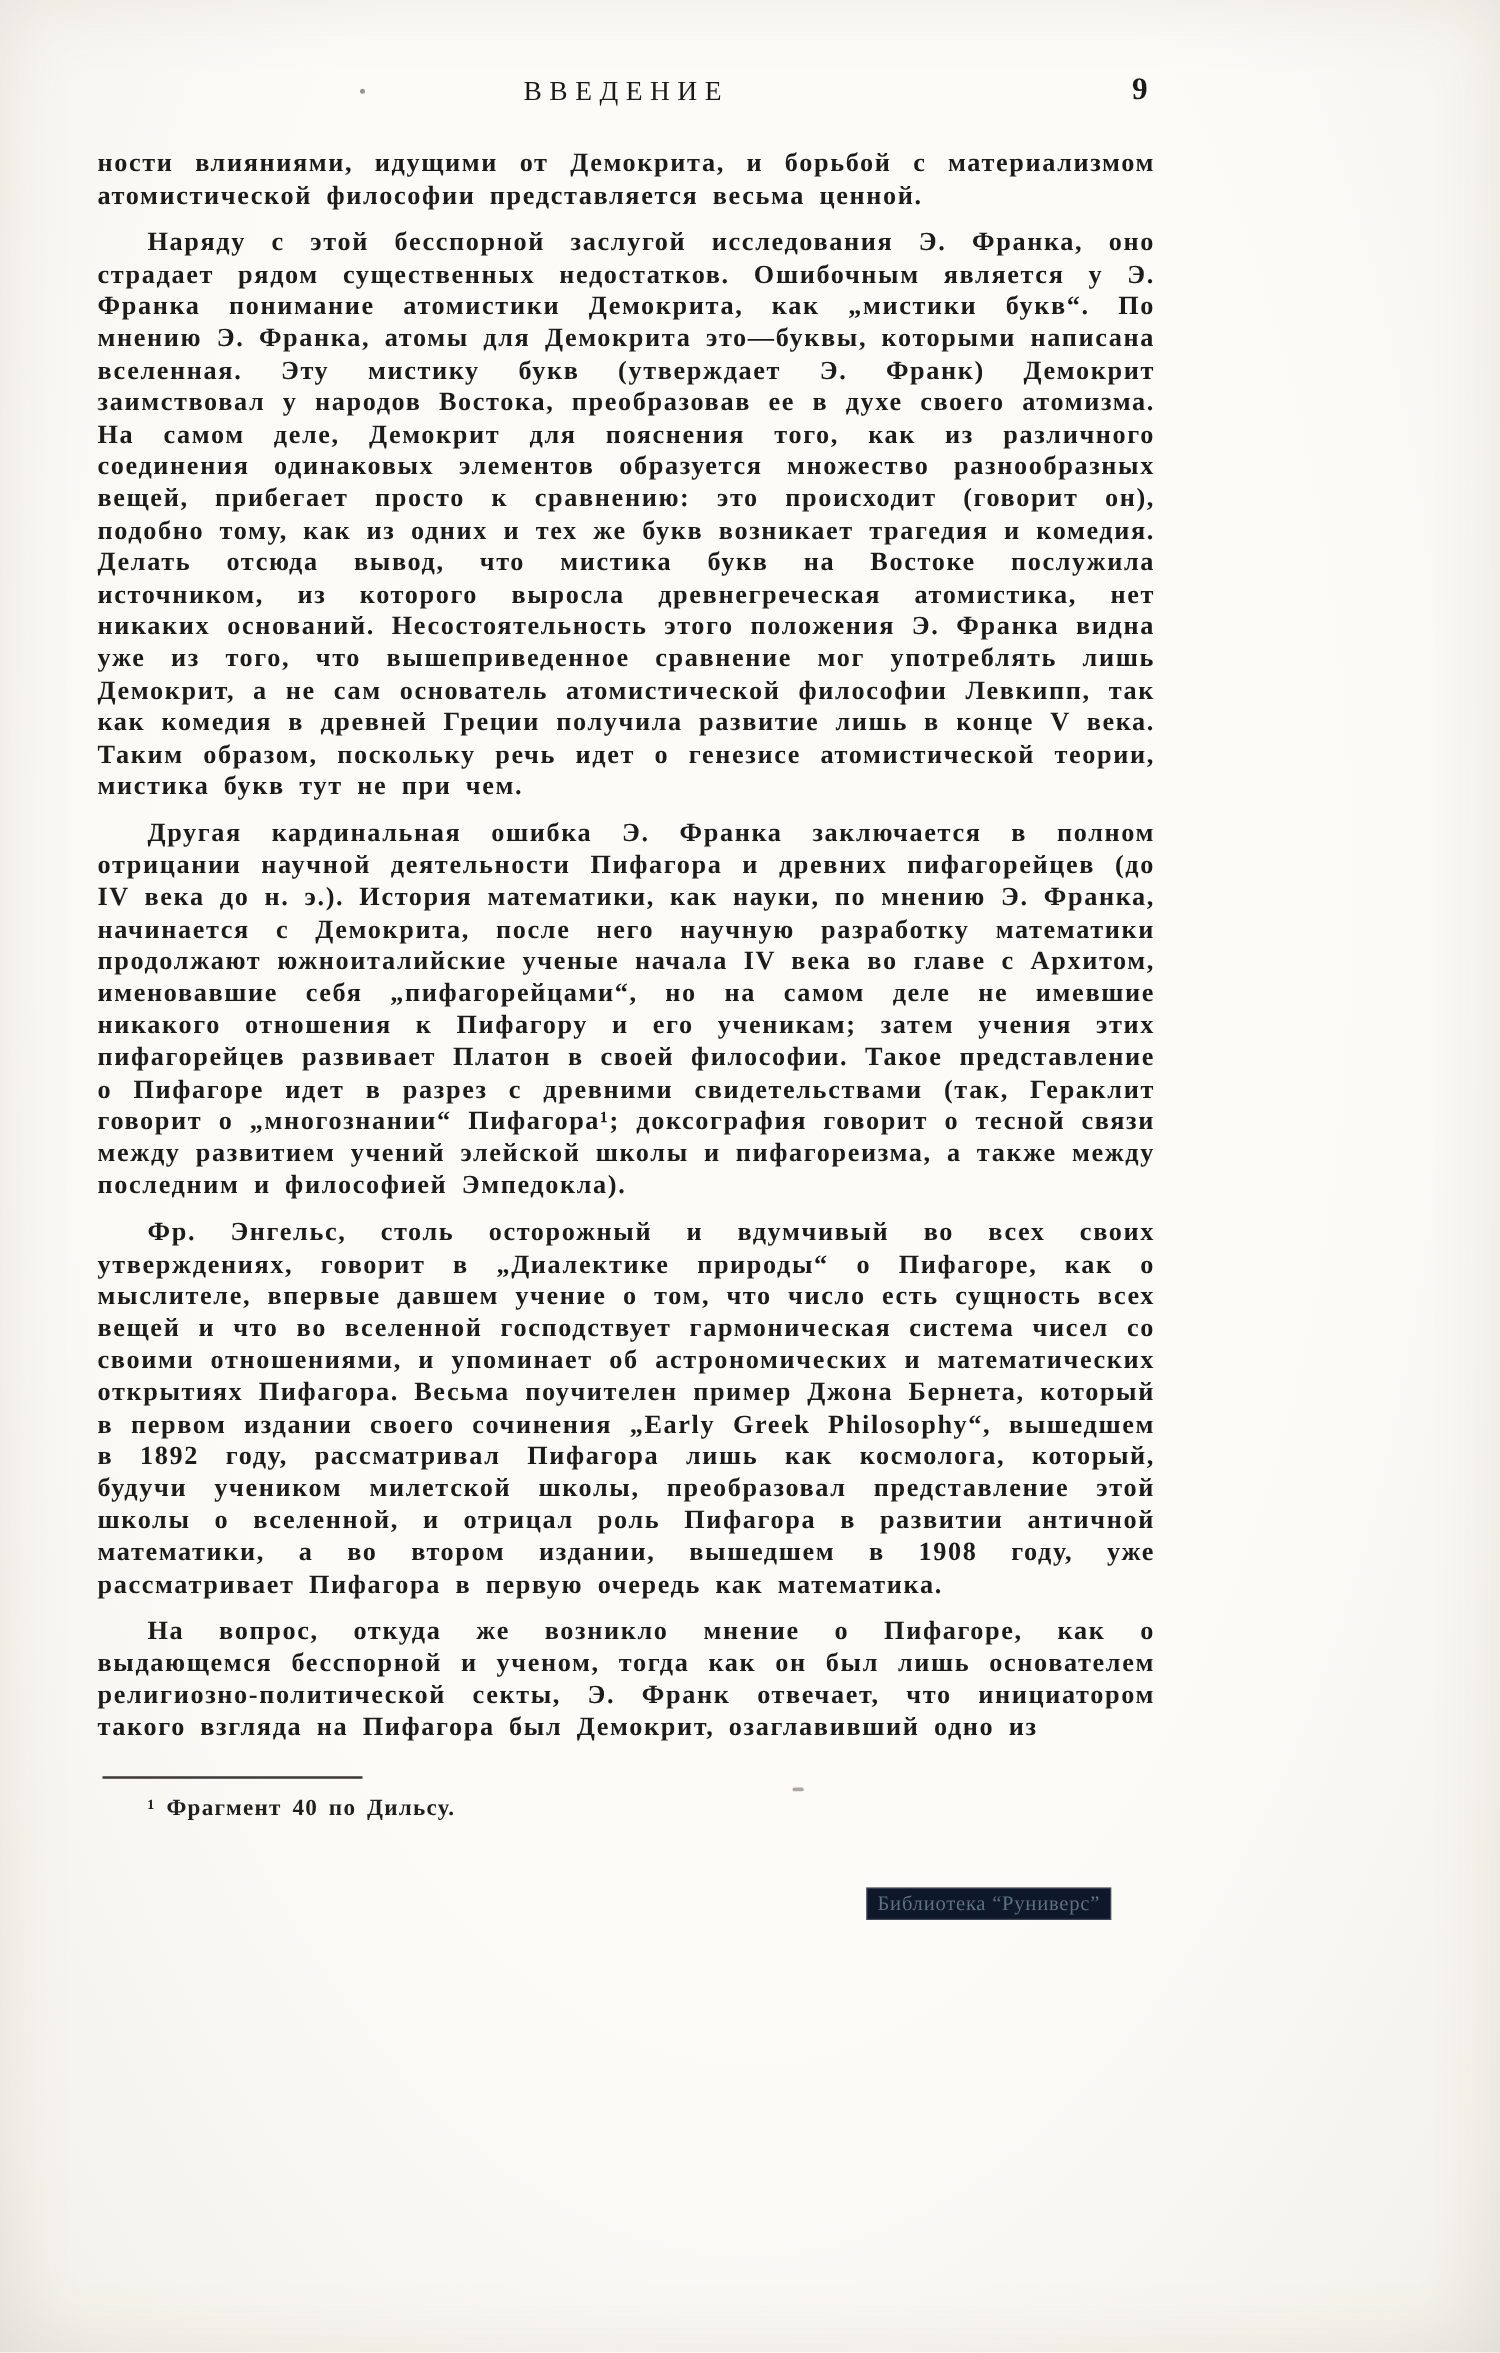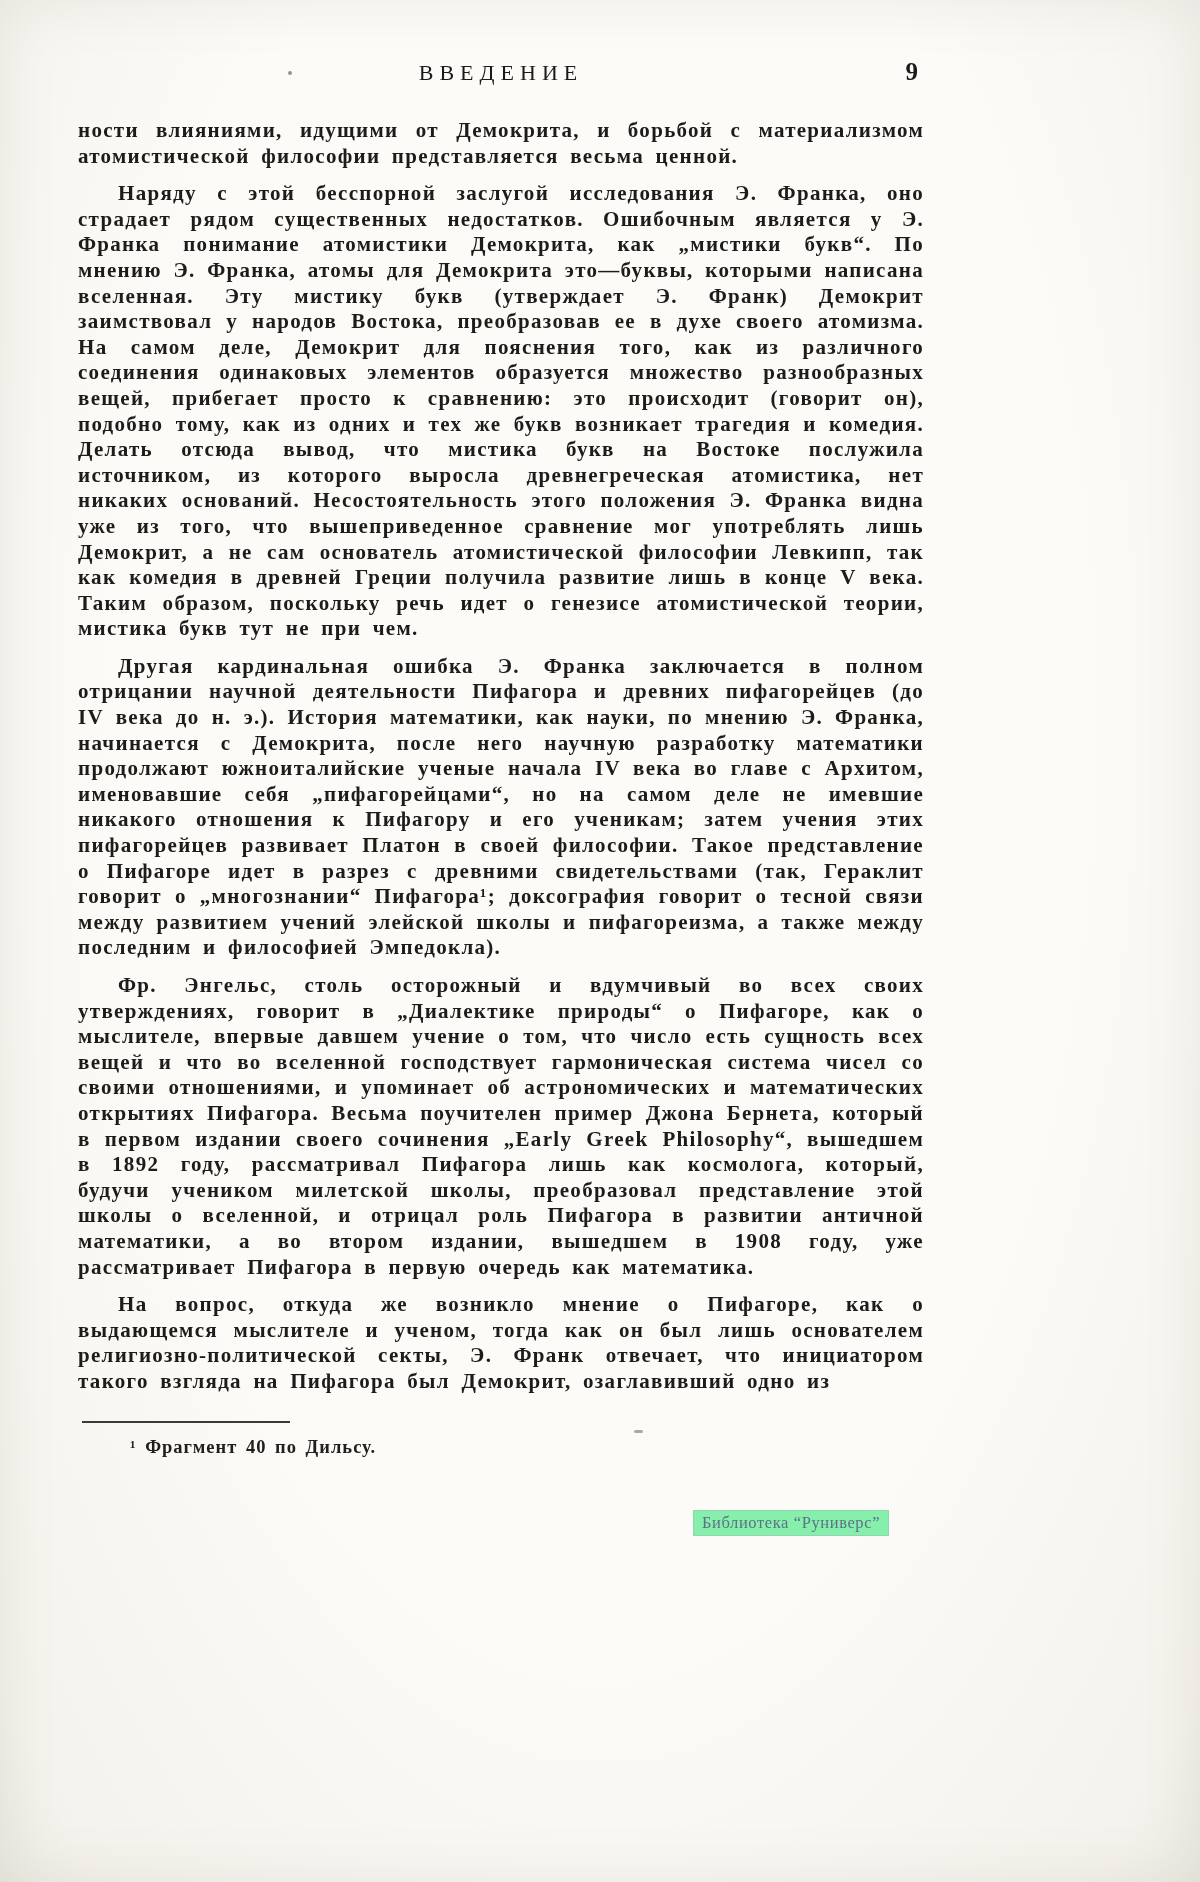--- a/index.html
+++ b/index.html
@@ -66,39 +66,39 @@
     text-indent: 0;
   }
   
   .footnote-rule {
     margin: 26px 0 12px 4px;
     width: 208px;
     height: 2px;
     background: #3c3a36;
   }
   .footnote {
-    margin: 12px;
+    margin: 0;
     font-size: 18.5px;
     font-weight: 700;
     letter-spacing: 1px;
     word-spacing: 3px;
     text-indent: 40px;
     text-align: left;
     color: #201f1d;
   }
   
   .watermark {
     position: absolute;
     left: 693px;
     top: 1510px;
     font-size: 16.5px;
     font-weight: 400;
     letter-spacing: 0.6px;
     color: #5d7184;
-    background: #86efac;
+    background: #0f172a;
     padding: 2px 8px;
     border: 1px solid rgba(160,170,180,0.35);
   }
   
   .speck {
     position: absolute;
     background: #6a6661;
     border-radius: 50%;
   }
   .speck-1 { left: 288px; top: 71px; width: 4px; height: 4px; opacity: 0.7; }
@@ -115,21 +115,21 @@
   </div>
 
   <span class="speck speck-1"></span>
   <span class="speck speck-2"></span>
 
   <div class="body-text">
     <p class="para no-indent">ности влияниями, идущими от Демокрита, и борьбой с материализмом атомистической философии представляется весьма ценной.</p>
     <p class="para">Наряду с этой бесспорной заслугой исследования Э. Франка, оно страдает рядом существенных недостатков. Ошибочным является у Э. Франка понимание атомистики Демокрита, как „мистики букв“. По мнению Э. Франка, атомы для Демокрита это—буквы, которыми написана вселенная. Эту мистику букв (утверждает Э. Франк) Демокрит заимствовал у народов Востока, преобразовав ее в духе своего атомизма. На самом деле, Демокрит для пояснения того, как из различного соединения одинаковых элементов образуется множество разнообразных вещей, прибегает просто к сравнению: это происходит (говорит он), подобно тому, как из одних и тех же букв возникает трагедия и комедия. Делать отсюда вывод, что мистика букв на Востоке послужила источником, из которого выросла древнегреческая атомистика, нет никаких оснований. Несостоятельность этого положения Э. Франка видна уже из того, что вышеприведенное сравнение мог употреблять лишь Демокрит, а не сам основатель атомистической философии Левкипп, так как комедия в древней Греции получила развитие лишь в конце V века. Таким образом, поскольку речь идет о генезисе атомистической теории, мистика букв тут не при чем.</p>
     <p class="para">Другая кардинальная ошибка Э. Франка заключается в полном отрицании научной деятельности Пифагора и древних пифагорейцев (до IV века до н. э.). История математики, как науки, по мнению Э. Франка, начинается с Демокрита, после него научную разработку математики продолжают южноиталийские ученые начала IV века во главе с Архитом, именовавшие себя „пифагорейцами“, но на самом деле не имевшие никакого отношения к Пифагору и его ученикам; затем учения этих пифагорейцев развивает Платон в своей философии. Такое представление о Пифагоре идет в разрез с древними свидетельствами (так, Гераклит говорит о „многознании“ Пифагора¹; доксография говорит о тесной связи между развитием учений элейской школы и пифагореизма, а также между последним и философией Эмпедокла).</p>
     <p class="para">Фр. Энгельс, столь осторожный и вдумчивый во всех своих утверждениях, говорит в „Диалектике природы“ о Пифагоре, как о мыслителе, впервые давшем учение о том, что число есть сущность всех вещей и что во вселенной господствует гармоническая система чисел со своими отношениями, и упоминает об астрономических и математических открытиях Пифагора. Весьма поучителен пример Джона Бернета, который в первом издании своего сочинения „Early Greek Philosophy“, вышедшем в 1892 году, рассматривал Пифагора лишь как космолога, который, будучи учеником милетской школы, преобразовал представление этой школы о вселенной, и отрицал роль Пифагора в развитии античной математики, а во втором издании, вышедшем в 1908 году, уже рассматривает Пифагора в первую очередь как математика.</p>
-    <p class="para">На вопрос, откуда же возникло мнение о Пифагоре, как о выдающемся мыслителе и ученом, тогда как он был лишь основателем религиозно-политической секты, Э. Франк отвечает, что инициатором такого взгляда на Пифагора был Демокрит, озаглавивший одно из</p>
+    <p class="para">На вопрос, откуда же возникло мнение о Пифагоре, как о выдающемся бесспорной и ученом, тогда как он был лишь основателем религиозно-политической секты, Э. Франк отвечает, что инициатором такого взгляда на Пифагора был Демокрит, озаглавивший одно из</p>
 
     <div class="footnote-rule"></div>
     <p class="footnote">¹ Фрагмент 40 по Дильсу.</p>
   </div>
 
   <div class="watermark">Библиотека “Руниверс”</div>
 
 </div>
 
 </body></html>

